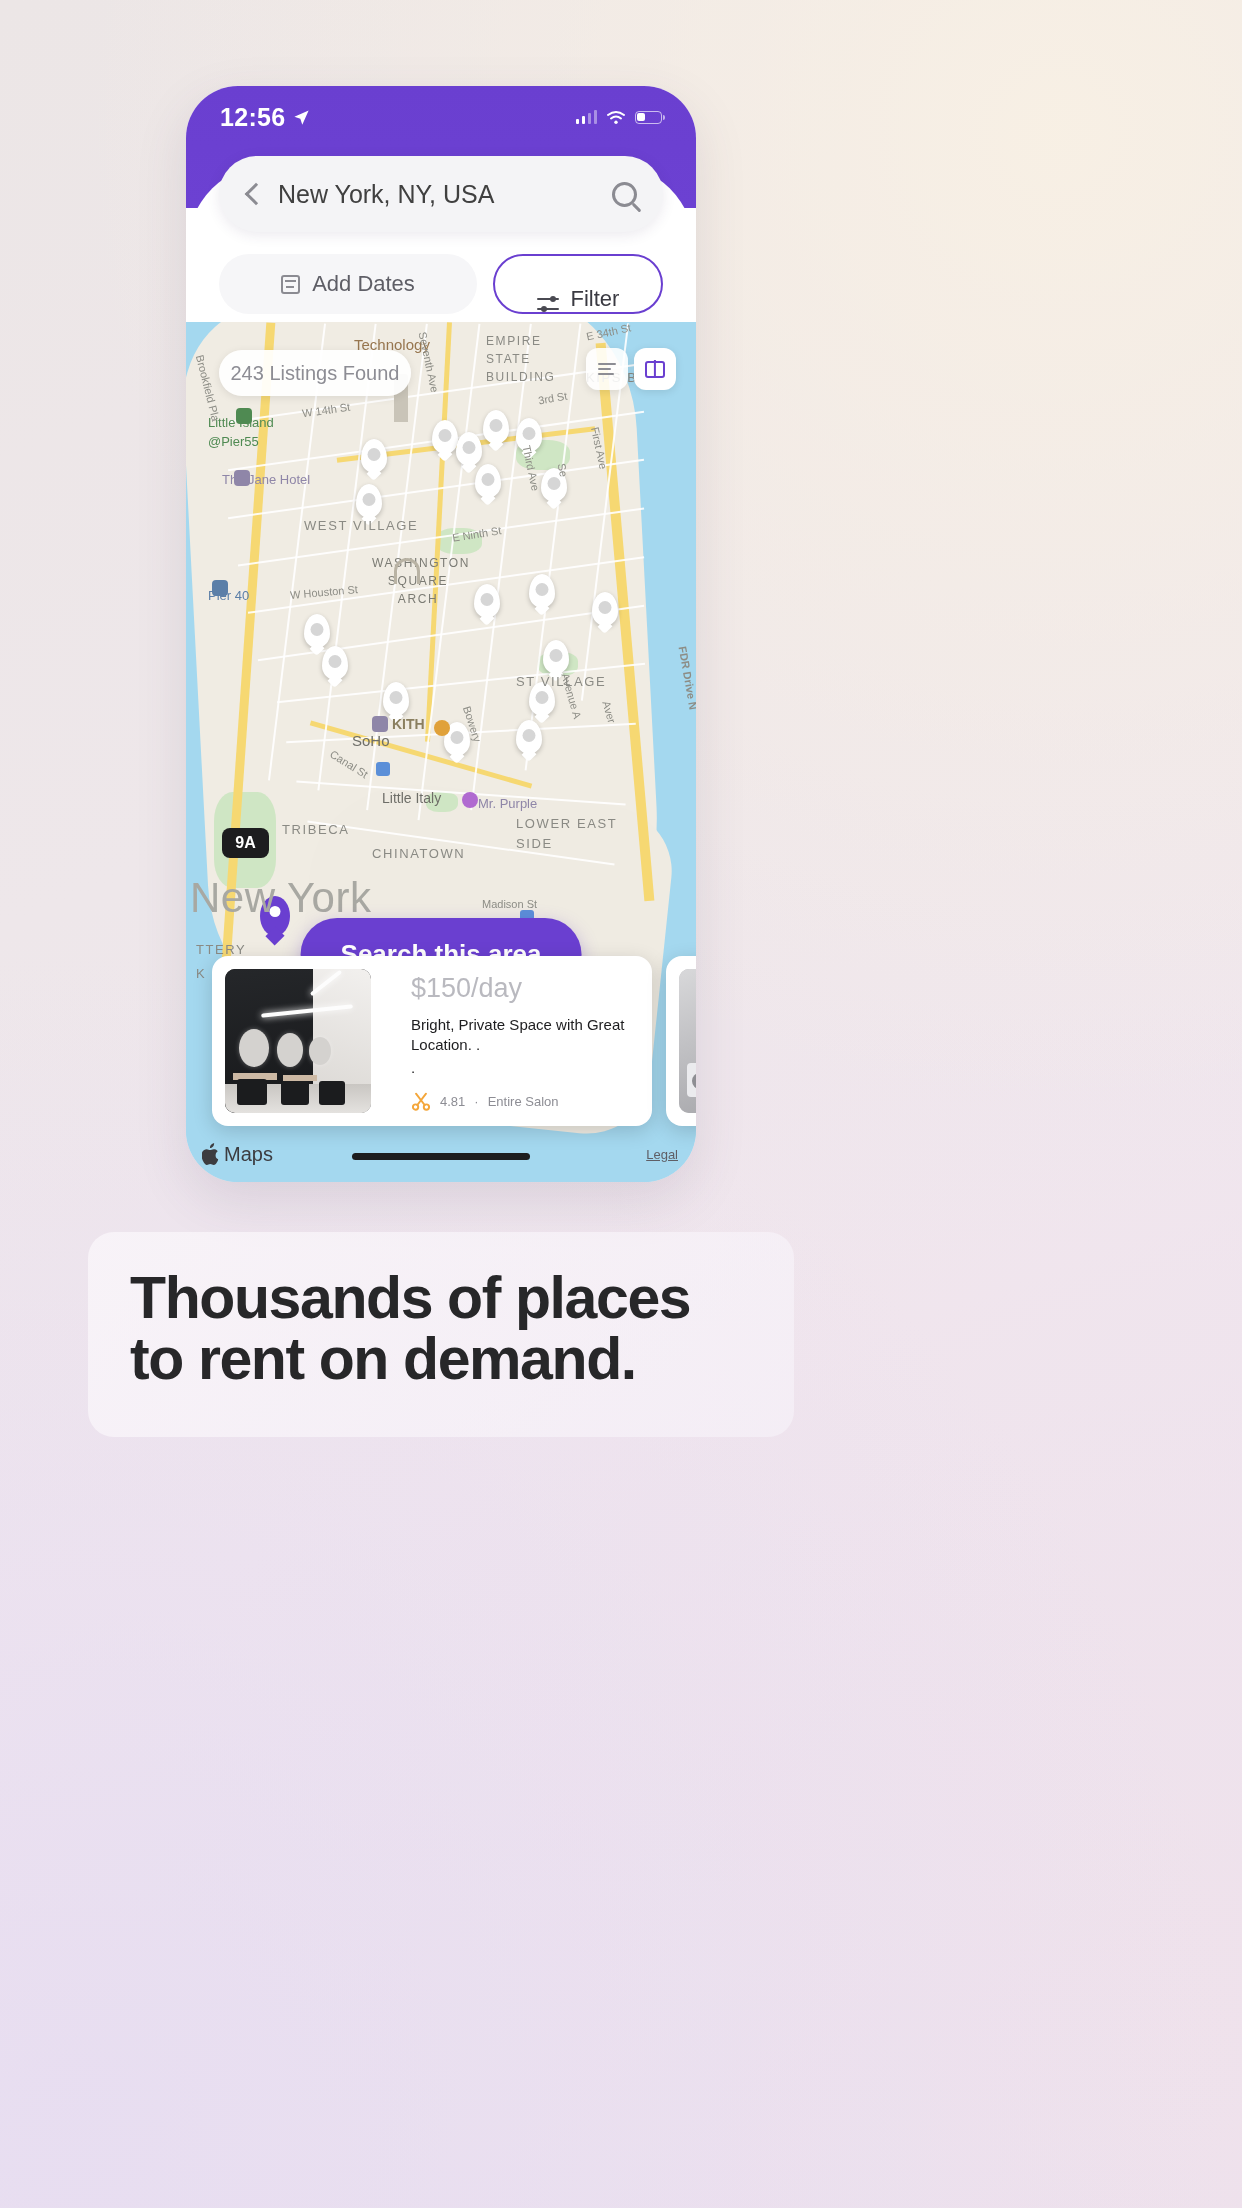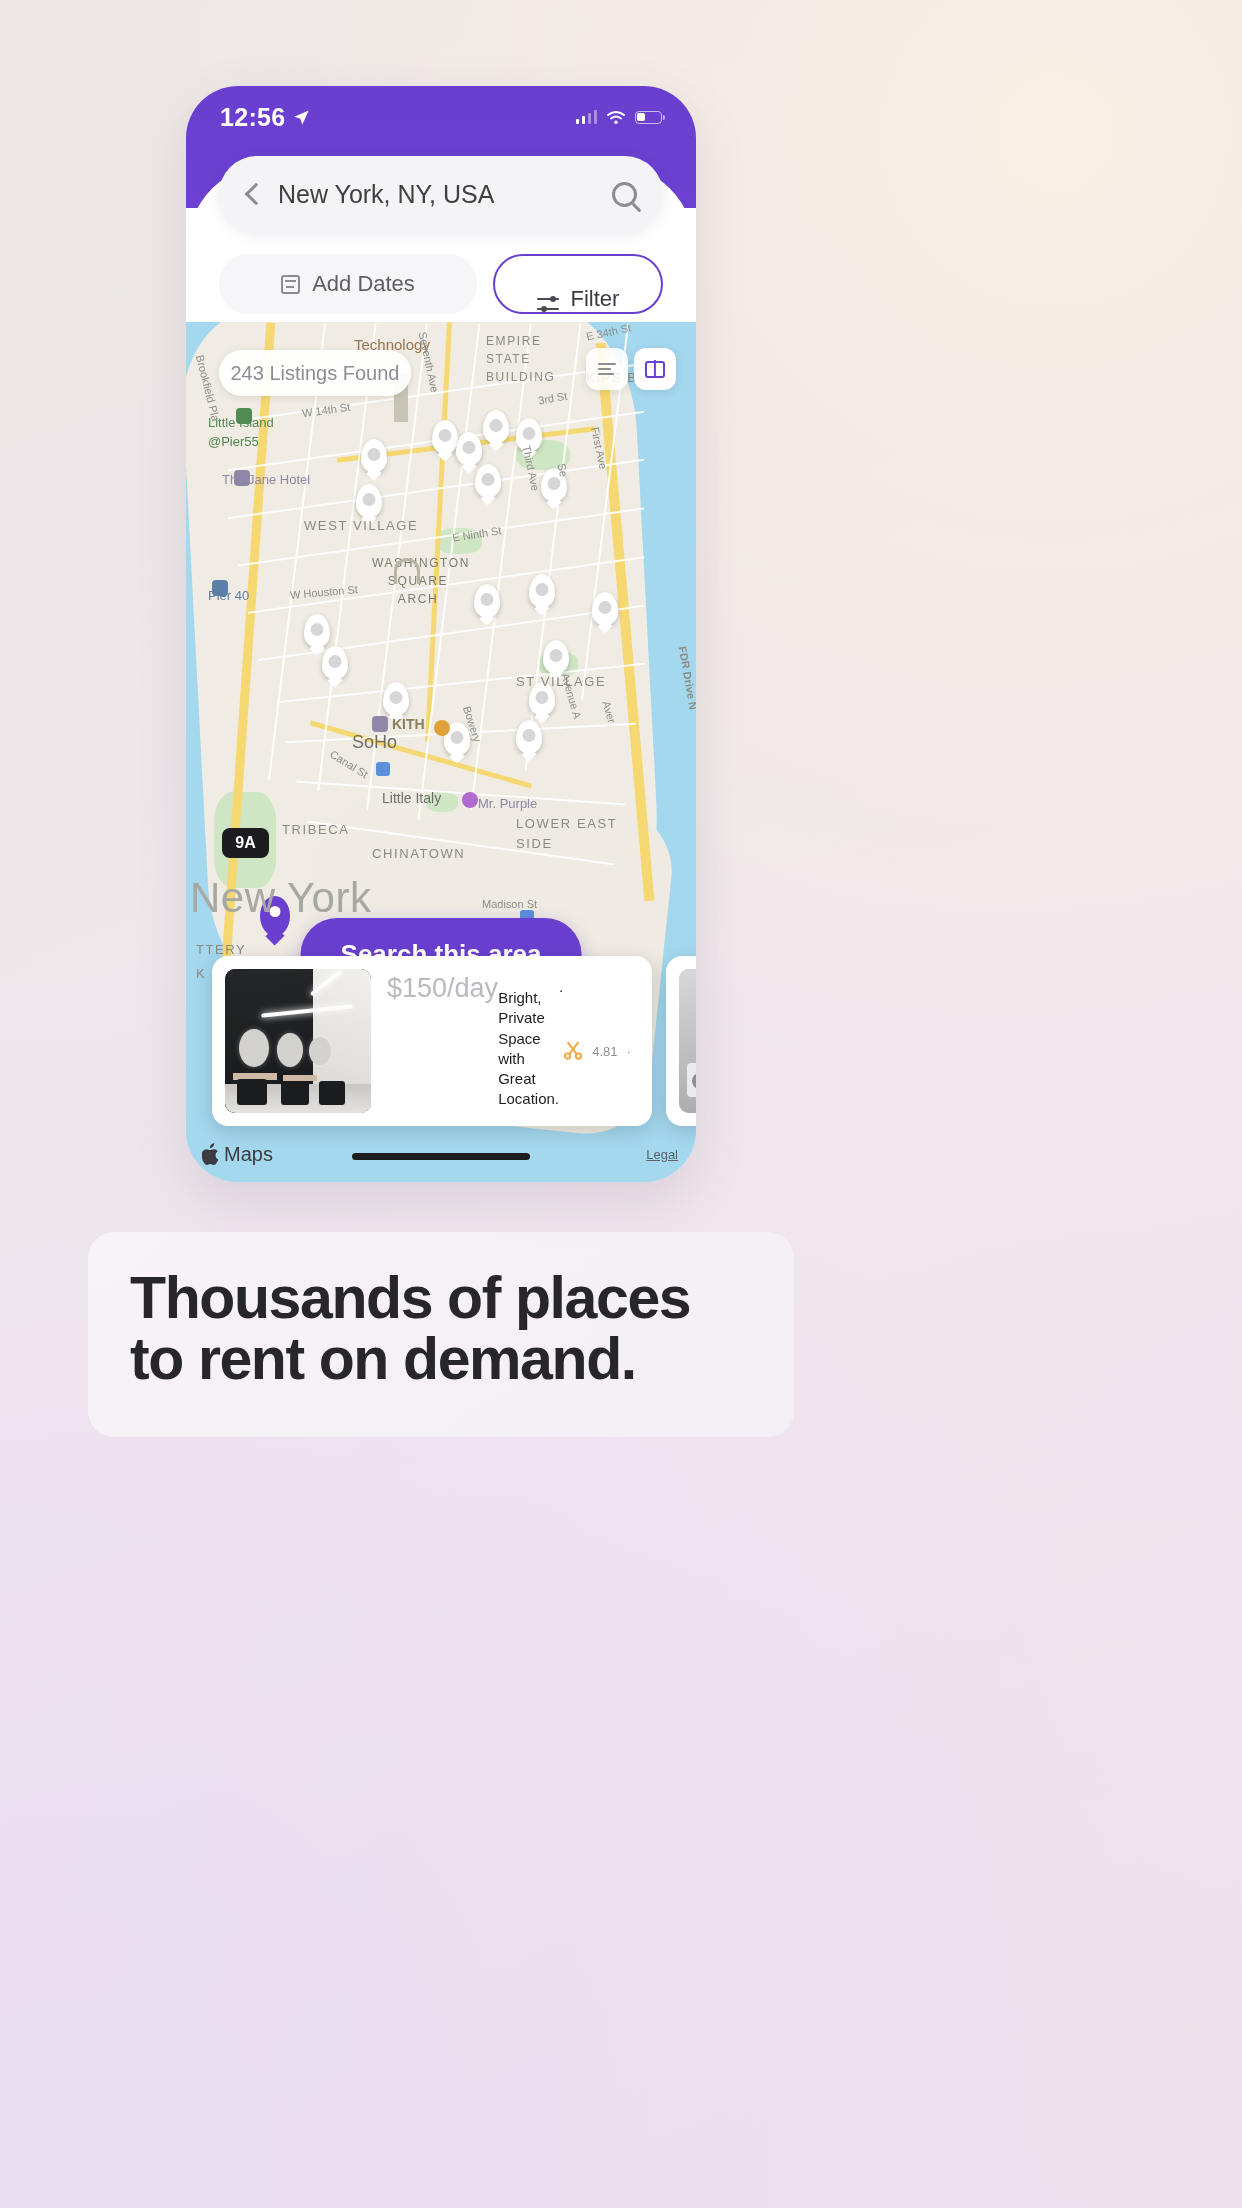--- a/index.html
+++ b/index.html
@@ -134,21 +134,21 @@
     box-shadow:0 5px 20px rgba(0,0,0,.16); display:flex; padding:13px; gap:16px;
   }
   .card-img{width:146px;height:144px;border-radius:10px;overflow:hidden;position:relative;background:#1d1d1f;flex-shrink:0;}
   .salon-wall{position:absolute;left:0;top:0;width:62%;height:100%;background:linear-gradient(170deg,#25272a,#17181a);}
   .salon-right{position:absolute;right:0;top:0;width:40%;height:100%;background:linear-gradient(200deg,#f2f0ee,#d9d6d2);}
   .salon-floor{position:absolute;left:0;bottom:0;width:100%;height:20%;background:linear-gradient(180deg,#c9c6c2,#e4e2df);}
   .tube{position:absolute;background:#fdfdfd;border-radius:2px;box-shadow:0 0 7px #fff;}
   .mirror{position:absolute;background:#d4d2cf;border-radius:50%;box-shadow:0 0 5px rgba(255,255,255,.3);}
   .chairblk{position:absolute;background:#1b1c1e;border-radius:3px;}
   .counter{position:absolute;background:#cdb9a4;}
-  .card-body{flex:1;display:flex;flex-direction:row;padding-top:6px;overflow:hidden;}
+  .card-body{flex:1;display:flex;flex-direction:column;padding-top:6px;overflow:hidden;margin-left:24px;}
   .price{font-size:27px;font-weight:700;color:#6a3fd0;line-height:1;}
   .price span{color:#b9b9bf;font-weight:500;}
   .desc{font-size:15px;color:#1d1d1f;margin-top:13px;line-height:1.35;}
   .meta{display:flex;align-items:center;gap:9px;margin-top:14px;font-size:13px;color:#8d8d94;}
   .scissors{width:20px;height:20px;flex-shrink:0;}
   .card2{width:60px;min-width:60px;}
   .card2 .card-img{width:46px;height:144px;background:#bdbdc0;}
 
   .maps-attr{position:absolute;left:16px;bottom:16px;display:flex;align-items:center;gap:3px;font-size:20px;color:#3c3c40;font-weight:500;z-index:7;}
   .legal{position:absolute;right:18px;bottom:20px;font-size:13px;color:#5f5f66;text-decoration:underline;z-index:7;}
@@ -344,21 +344,21 @@
         <span class="body"></span>
         <span class="dot"></span>
       </div>
     <div class="pin-purple" style="left:74px;top:574px;">
         <span class="body"></span>
         <span class="dot"></span>
       </div>
 
     <div class="m-label" style="left:400px;top:48px;">KIPS BAY</div>
     <div class="m-label" style="left:118px;top:196px;">WEST VILLAGE</div>
-    <div class="m-label dark" style="left:166px;top:410px;font-size:18px;letter-spacing:0;">SoHo</div>
+    <div class="m-label dark" style="left:166px;top:410px;font-size:15px;letter-spacing:0;">SoHo</div>
     <div class="m-label" style="left:96px;top:500px;">TRIBECA</div>
     <div class="m-label" style="left:186px;top:524px;">CHINATOWN</div>
     <div class="m-label" style="left:330px;top:492px;width:110px;white-space:normal;line-height:1.5;">LOWER EAST SIDE</div>
     <div class="m-label" style="left:330px;top:352px;">ST VILLAGE</div>
     <div class="m-label dark" style="left:196px;top:468px;letter-spacing:0;font-size:14px;">Little Italy</div>
     <div class="m-label" style="left:10px;top:620px;">TTERY</div>
     <div class="m-label" style="left:10px;top:644px;">K CITY</div>
 
     <div class="m-label dark" style="left:168px;top:14px;letter-spacing:0;font-size:15px;color:#97764f;">Technology</div>
     <div class="m-label" style="left:300px;top:10px;width:86px;white-space:normal;line-height:1.5;font-size:12px;">EMPIRE STATE BUILDING</div>

